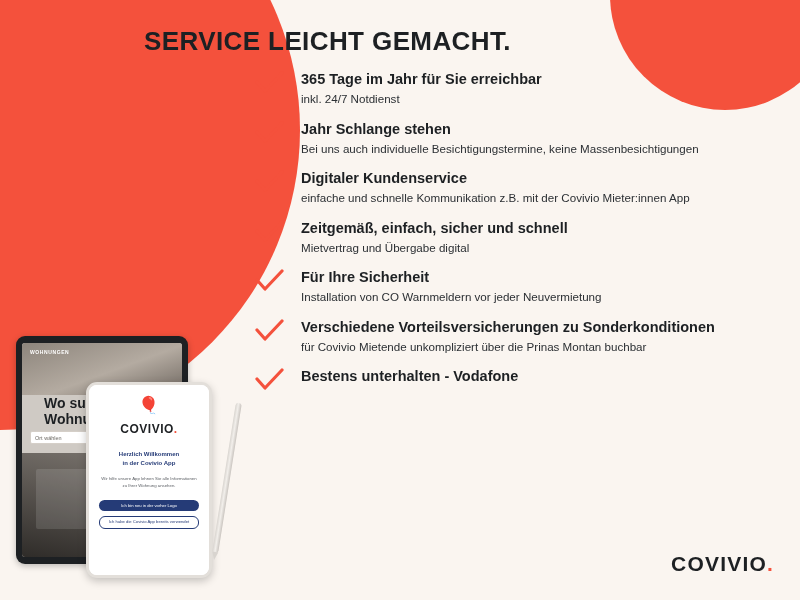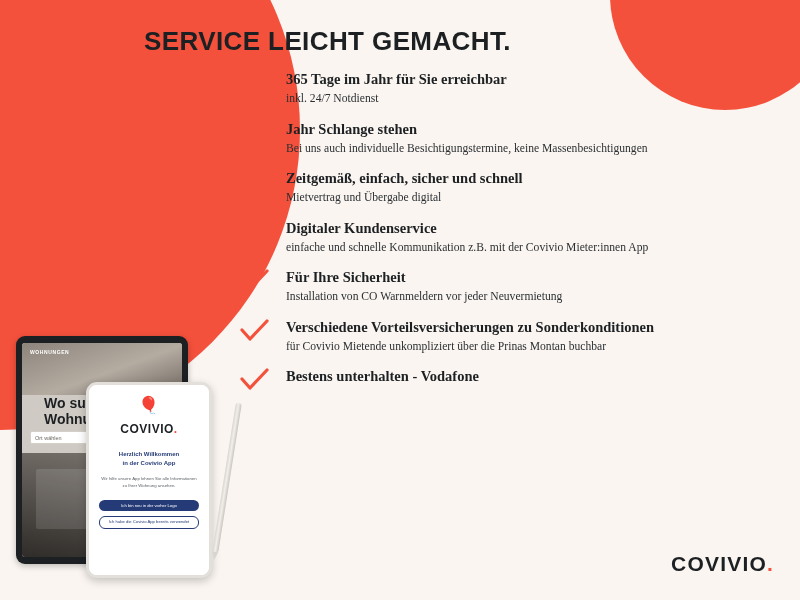--- a/index.html
+++ b/index.html
@@ -47,24 +47,23 @@
     font-size: 26px;
     font-weight: bold;
     letter-spacing: 0.4px;
     color: #1d2023;
     text-transform: uppercase;
     text-align: right;
   }
   
   .list {
     position: absolute;
-    left: 240px;
+    left: 255px;
     top: 70px;
     width: 530px;
-    font-family: Liberation Serif, serif;
   }
   .item {
     position: relative;
     margin-bottom: 12px;
     padding-left: 46px;
   }
   .check {
     position: absolute;
     left: 0;
     top: 1px;
@@ -289,32 +288,32 @@
       <p class="item-title">Jahr Schlange stehen</p>
       <p class="item-sub">Bei uns auch individuelle Besichtigungstermine, keine Massenbesichtigungen</p>
     </div>
 
     <div class="item">
       <span class="check">
         <svg width="30" height="24" viewBox="0 0 30 24">
             <path d="M2 11 L10 20 L27 2" fill="none" stroke="#f4513c" stroke-width="3.2" stroke-linecap="round" stroke-linejoin="round"></path>
           </svg>
       </span>
+      <p class="item-title">Digitaler Kundenservice</p>
+      <p class="item-sub">einfache und schnelle Kommunikation z.B. mit der Covivio Mieter:innen App</p>
+    </div>
+
+    <div class="item">
+      <span class="check">
+        <svg width="30" height="24" viewBox="0 0 30 24">
+            <path d="M2 11 L10 20 L27 2" fill="none" stroke="#f4513c" stroke-width="3.2" stroke-linecap="round" stroke-linejoin="round"></path>
+          </svg>
+      </span>
       <p class="item-title">Zeitgemäß, einfach, sicher und schnell</p>
       <p class="item-sub">Mietvertrag und Übergabe digital</p>
-    </div>
-
-    <div class="item">
-      <span class="check">
-        <svg width="30" height="24" viewBox="0 0 30 24">
-            <path d="M2 11 L10 20 L27 2" fill="none" stroke="#f4513c" stroke-width="3.2" stroke-linecap="round" stroke-linejoin="round"></path>
-          </svg>
-      </span>
-      <p class="item-title">Digitaler Kundenservice</p>
-      <p class="item-sub">einfache und schnelle Kommunikation z.B. mit der Covivio Mieter:innen App</p>
     </div>
 
     <div class="item">
       <span class="check">
         <svg width="30" height="24" viewBox="0 0 30 24">
             <path d="M2 11 L10 20 L27 2" fill="none" stroke="#f4513c" stroke-width="3.2" stroke-linecap="round" stroke-linejoin="round"></path>
           </svg>
       </span>
       <p class="item-title">Für Ihre Sicherheit</p>
       <p class="item-sub">Installation von CO Warnmeldern vor jeder Neuvermietung</p>

